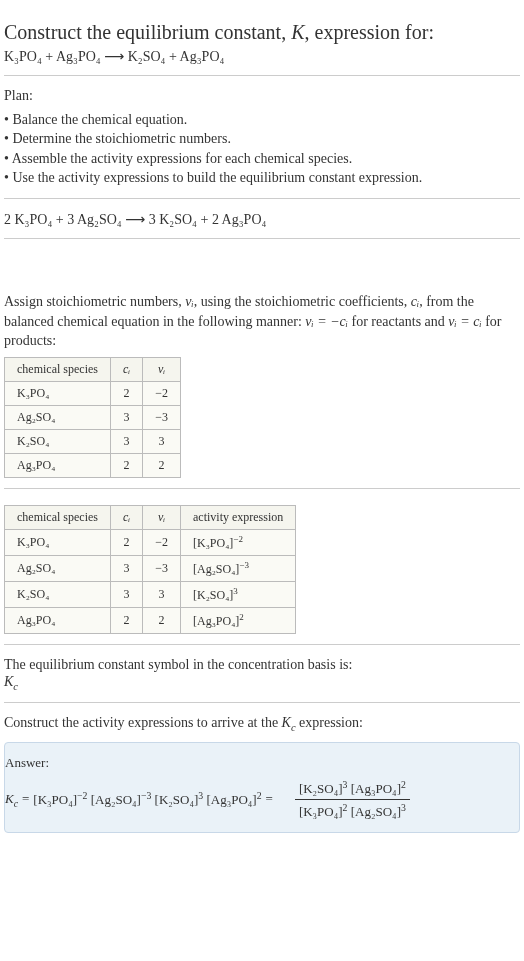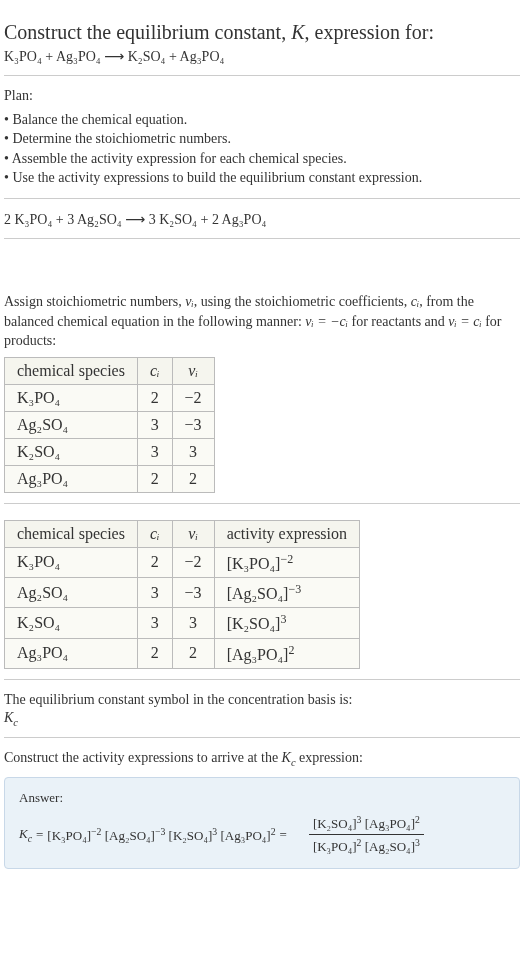--- a/index.html
+++ b/index.html
@@ -47,21 +47,21 @@
     table {
       border-collapse: collapse;
       margin-top: 6px;
       background: #fafaf5;
     }
     th, td {
       border: 1px solid #bbb;
       padding: 4px 12px;
       text-align: left;
       font-weight: normal;
-      font-size: 16px;
+      font-size: 12px;
     }
     th {
       background: #f5f5ee;
     }
     td.center, th.center {
       text-align: center;
     }
     .sub {
       font-size: 0.75em;
       vertical-align: sub;
@@ -70,21 +70,21 @@
       font-size: 0.75em;
       vertical-align: super;
     }
     .italic {
       font-style: italic;
     }
     .answer-box {
       background: #eaf2f8;
       border: 1px solid #c8d8e8;
       border-radius: 4px;
-      padding: 12px 14px;
+      padding: 12px 0;
       margin-top: 6px;
     }
     .answer-label {
       font-size: 13px;
       margin-bottom: 8px;
     }
     .kc-equation {
       font-size: 13px;
       white-space: nowrap;
       display: flex;
@@ -123,21 +123,21 @@
     <span>Construct the equilibrium constant, </span><span class="italic">K</span><span>, expression for:</span>
   </div>
   <div class="equation">K₃PO₄ + Ag₃PO₄ ⟶ K₂SO₄ + Ag₃PO₄</div>
 </div>
 
 <div class="section">
   <div class="normal-text">Plan:</div>
   <ul class="plan-list">
     <li>Balance the chemical equation.</li>
     <li>Determine the stoichiometric numbers.</li>
-    <li>Assemble the activity expression for each chemical species.</li>
+    <li>Assemble the activity expressions for each chemical species.</li>
     <li>Use the activity expressions to build the equilibrium constant expression.</li>
   </ul>
 </div>
 
 <div class="section">
   <div class="equation">2 K₃PO₄ + 3 Ag₂SO₄ ⟶ 3 K₂SO₄ + 2 Ag₃PO₄</div>
 </div>
 
 <div class="section">
   <div class="stoich-text">

